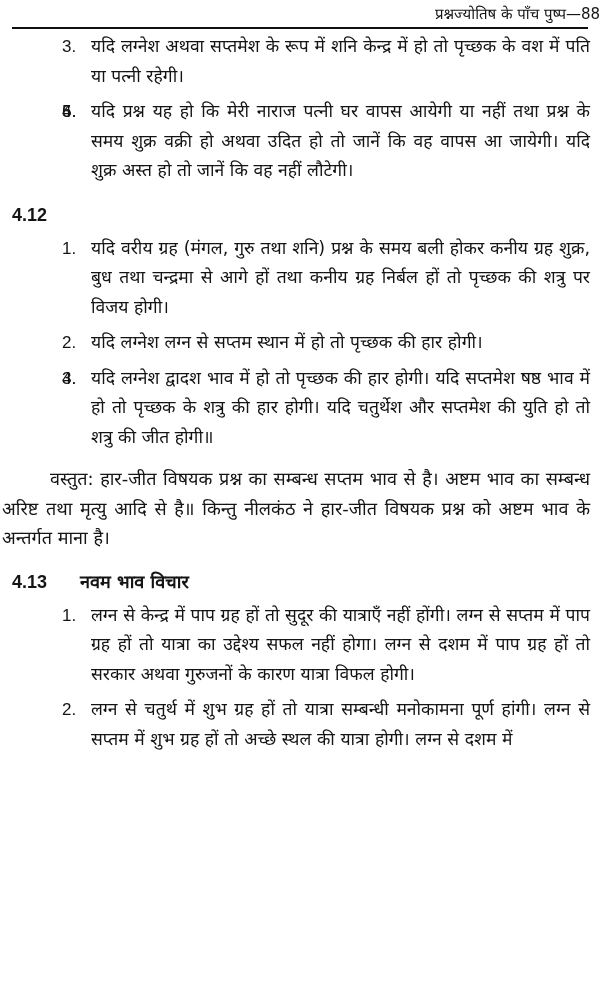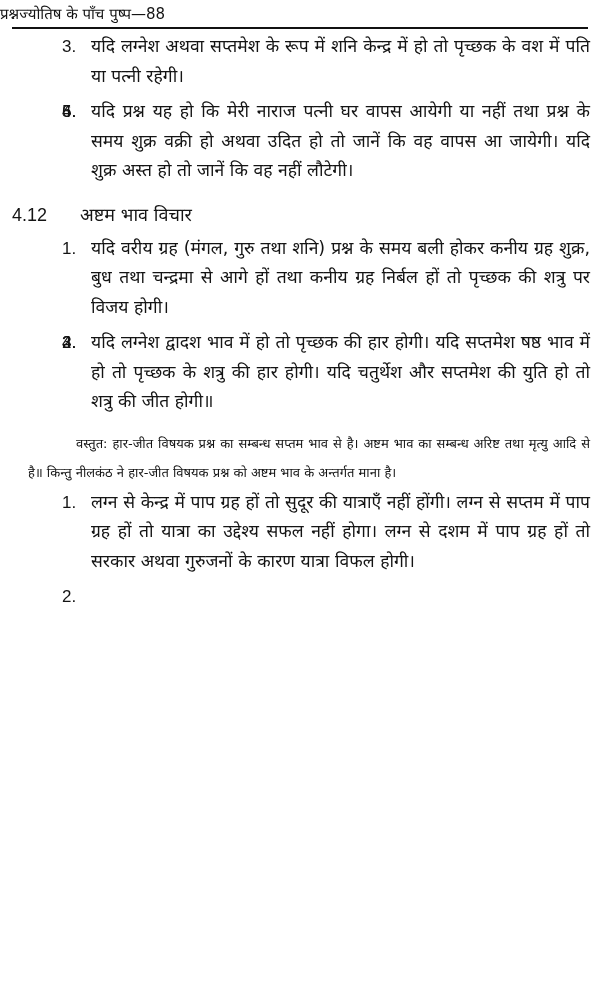--- a/index.html
+++ b/index.html
@@ -3,48 +3,48 @@
 <meta charset="utf-8">
 <style>
   html, body { margin: 0; padding: 0; background: #ffffff; }
   body {
     width: 600px; height: 1001px; overflow: hidden; position: relative;
     font-family: "DejaVu Sans", "Liberation Sans", sans-serif;
     color: #141414;
   }
   .page-header {
     position: absolute; top: 4px; left: 0; width: 600px;
-    text-align: left; font-size: 15px; line-height: 20px;
+    text-align: right; font-size: 15px; line-height: 20px;
   }
   .header-rule {
     position: absolute; top: 27px; left: 12px; width: 576px;
     height: 2px; background: #111;
   }
   .content { position: absolute; top: 32px; left: 0; width: 600px; }
   .item {
     position: relative; padding-left: 91px; padding-right: 10px;
     font-size: 17.5px; line-height: 29.5px; margin-bottom: 6px;
     text-align: justify;
   }
   .item .num {
     position: absolute; left: 62px; top: 0;
     font-family: "Liberation Sans", sans-serif; font-size: 17px;
   }
   .section-heading {
-    position: relative; font-size: 18px; font-weight: normal;
+    position: relative; font-size: 18px; font-weight: bold;
     line-height: 30px; margin: 14px 16px 4px 0; text-align: center;
   }
   .section-heading .sec-num {
     position: absolute; left: 12px; font-family: "Liberation Sans", sans-serif;
   }
   .section-heading .sec-title { position: absolute; left: 80px; }
   .section-heading { height: 30px; }
   .para {
-    padding-left: 28px; padding-right: 10px; text-indent: 48px;
-    font-size: 13px; line-height: 29.5px; text-align: justify;
+    padding-left: 2px; padding-right: 10px; text-indent: 48px;
+    font-size: 18px; line-height: 29.5px; text-align: justify;
     margin-top: 12px;
   }
 </style>
 </head>
 <body>
 
 <div class="page-header">प्रश्नज्योतिष के पाँच पुष्प—88</div>
 <div class="header-rule"></div>
 
 <div class="content">
@@ -59,42 +59,47 @@
   <div class="item">
     <span class="num">5.</span>
   </div>
   <div class="item">
     <span class="num">6.</span>
     <span>यदि प्रश्न यह हो कि मेरी नाराज पत्नी घर वापस आयेगी या नहीं तथा प्रश्न के समय शुक्र वक्री हो अथवा उदित हो तो जानें कि वह वापस आ जायेगी। यदि शुक्र अस्त हो तो जानें कि वह नहीं लौटेगी।</span>
   </div>
 
   <div class="section-heading">
     <span class="sec-num">4.12</span>
-    <span class="sec-title">अष्टम भाव विचार</span>
   </div>
 
   <div class="item">
     <span class="num">1.</span>
     <span>यदि वरीय ग्रह (मंगल, गुरु तथा शनि) प्रश्न के समय बली होकर कनीय ग्रह शुक्र, बुध तथा चन्द्रमा से आगे हों तथा कनीय ग्रह निर्बल हों तो पृच्छक की शत्रु पर विजय होगी।</span>
   </div>
   <div class="item">
     <span class="num">2.</span>
+    <span>यदि लग्नेश लग्न से सप्तम स्थान में हो तो पृच्छक की हार होगी।</span>
   </div>
   <div class="item">
     <span class="num">3.</span>
   </div>
   <div class="item">
     <span class="num">4.</span>
     <span>यदि लग्नेश द्वादश भाव में हो तो पृच्छक की हार होगी। यदि सप्तमेश षष्ठ भाव में हो तो पृच्छक के शत्रु की हार होगी। यदि चतुर्थेश और सप्तमेश की युति हो तो शत्रु की जीत होगी॥</span>
   </div>
 
   <div class="para">वस्तुत: हार-जीत विषयक प्रश्न का सम्बन्ध सप्तम भाव से है। अष्टम भाव का सम्बन्ध अरिष्ट तथा मृत्यु आदि से है॥ किन्तु नीलकंठ ने हार-जीत विषयक प्रश्न को अष्टम भाव के अन्तर्गत माना है।</div>
 
+  <div class="section-heading">
+    <span class="sec-num">4.13</span>
+    <span class="sec-title">नवम भाव विचार</span>
+  </div>
 
   <div class="item">
     <span class="num">1.</span>
     <span>लग्न से केन्द्र में पाप ग्रह हों तो सुदूर की यात्राएँ नहीं होंगी। लग्न से सप्तम में पाप ग्रह हों तो यात्रा का उद्देश्य सफल नहीं होगा। लग्न से दशम में पाप ग्रह हों तो सरकार अथवा गुरुजनों के कारण यात्रा विफल होगी।</span>
   </div>
   <div class="item">
     <span class="num">2.</span>
+    <span>लग्न से चतुर्थ में शुभ ग्रह हों तो यात्रा सम्बन्धी मनोकामना पूर्ण हांगी। लग्न से सप्तम में शुभ ग्रह हों तो अच्छे स्थल की यात्रा होगी। लग्न से दशम में</span>
   </div>
 
 </div>
 
 </body></html>

